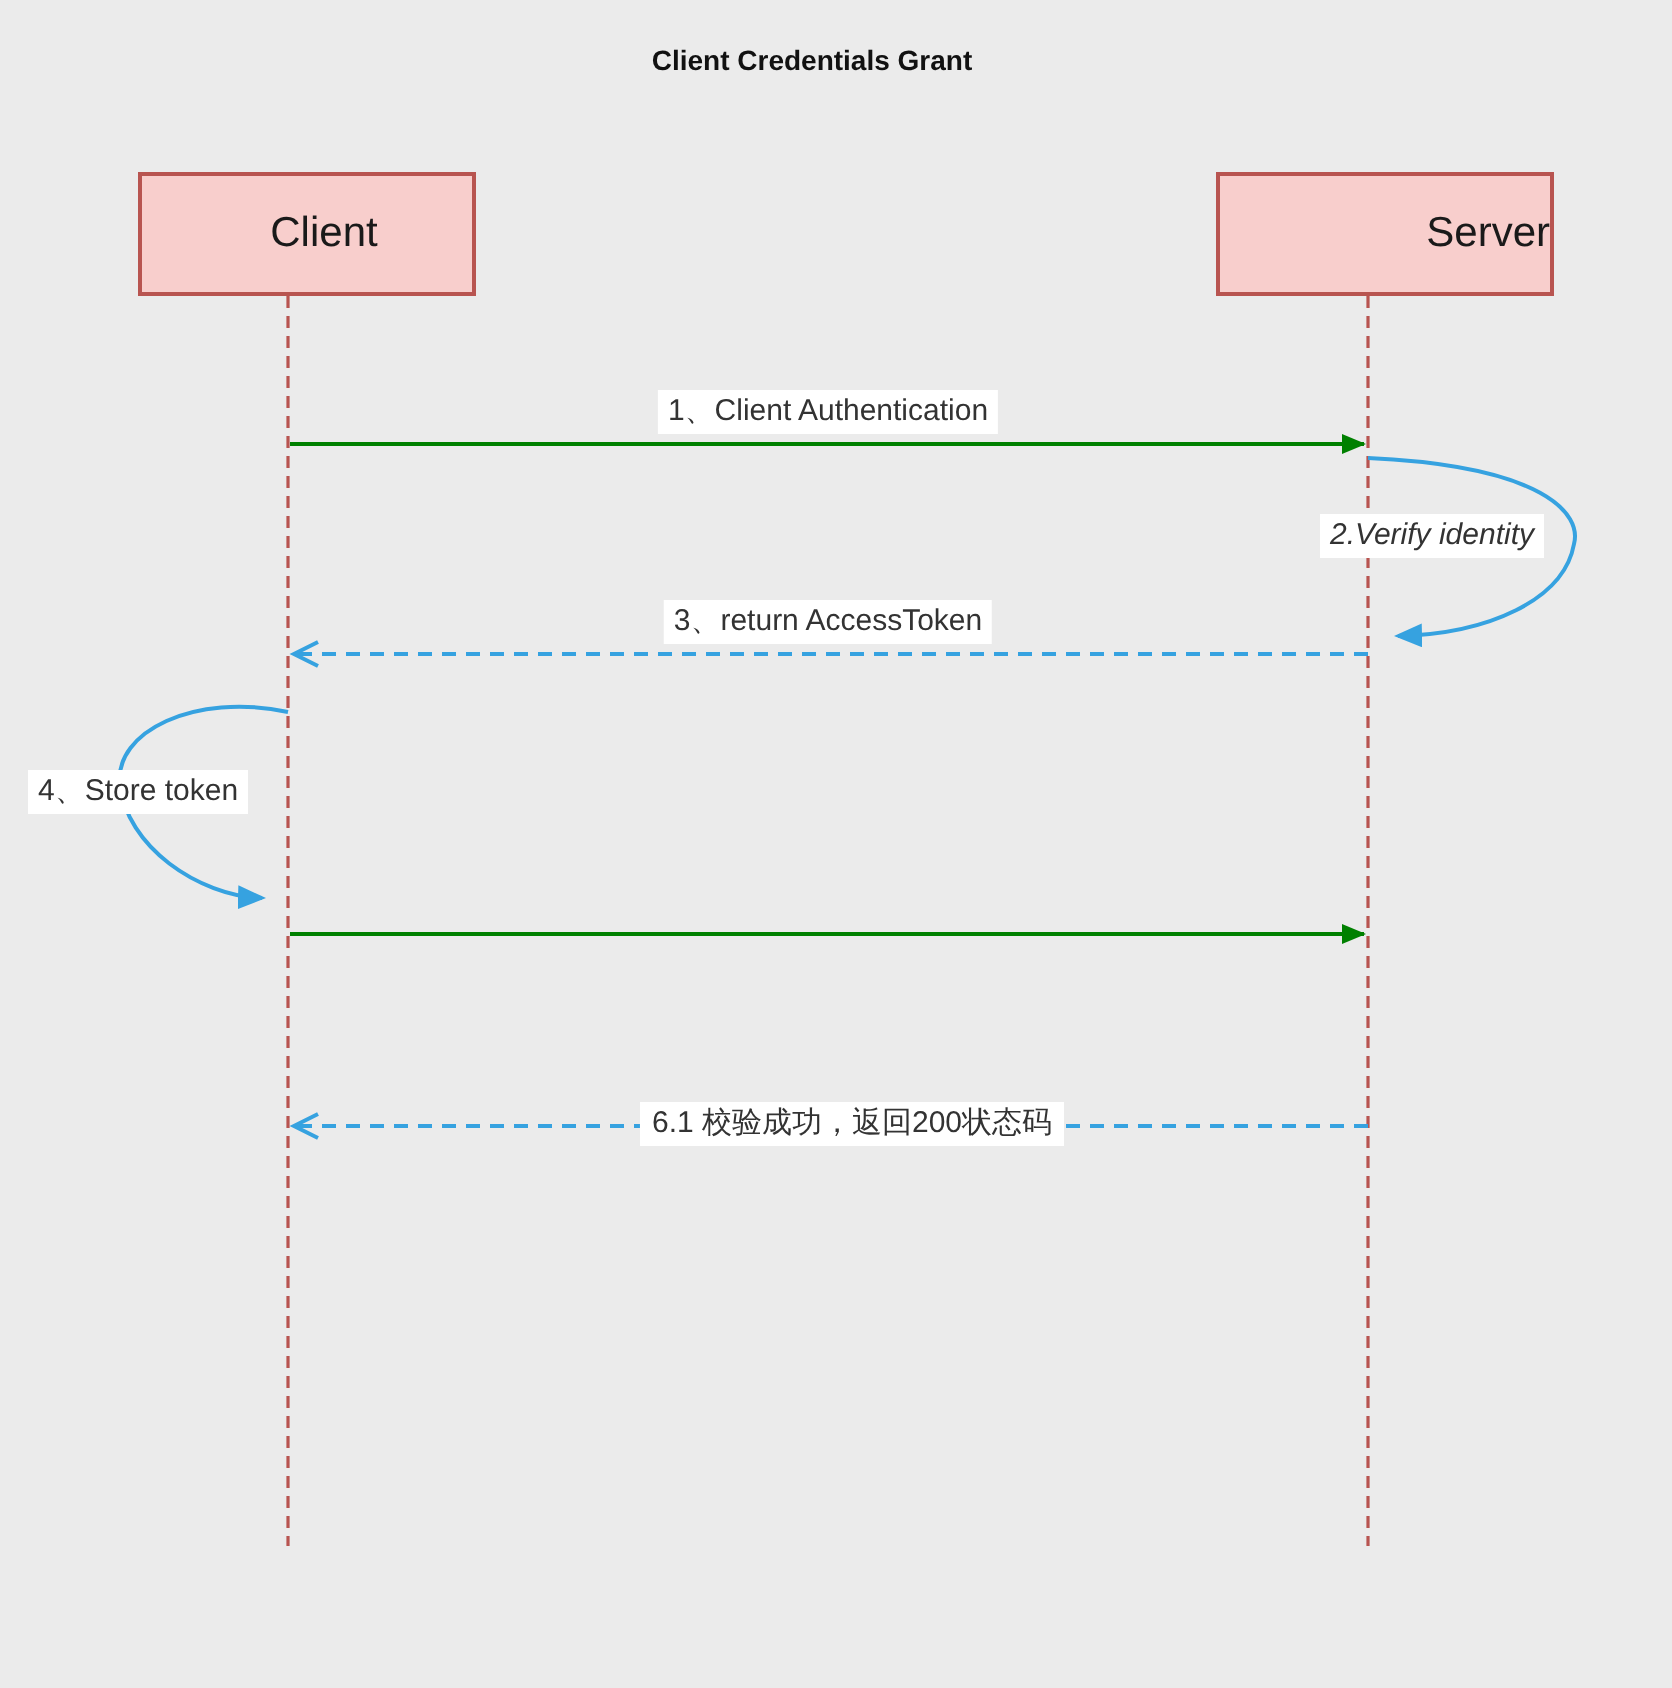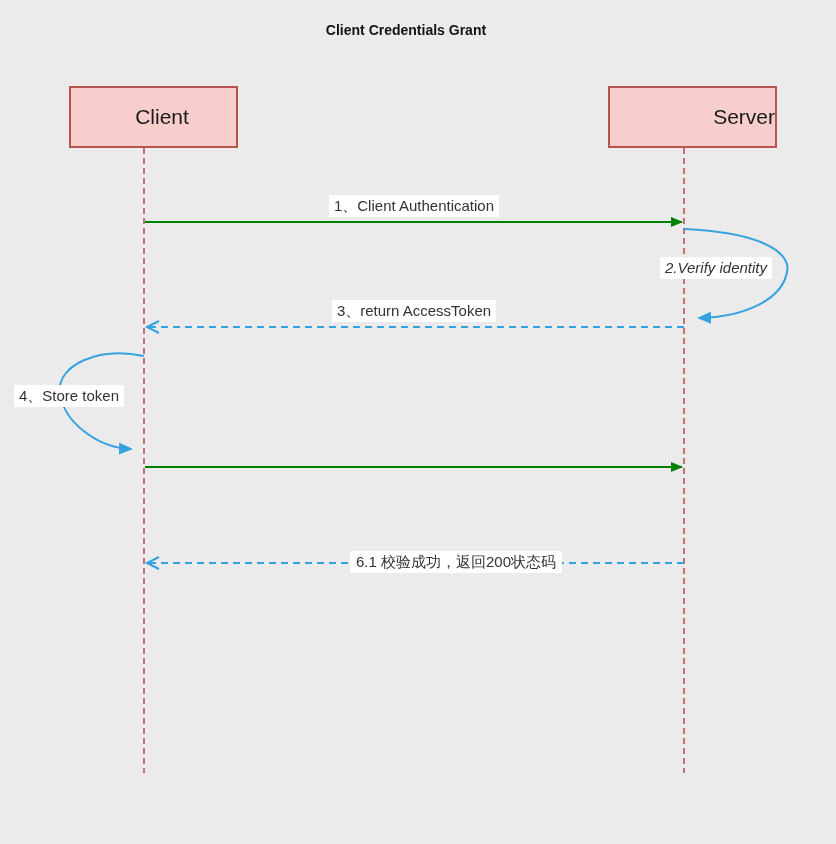--- a/index.html
+++ b/index.html
@@ -58,21 +58,20 @@
     padding: 1px 5px;
     white-space: nowrap;
     z-index: 2;
   }
   .centered {
     transform: translateX(-50%);
   }
   .two-line {
     text-align: right;
     padding: 1px 6px;
-    margin-left: 30px;
   }
 </style>
 </head>
 <body>
 
 <div id="canvas">
 
   <svg id="connector-layer" viewBox="0 0 836 844" xmlns="http://www.w3.org/2000/svg">
     <defs>
       <marker id="arrow-green" markerUnits="userSpaceOnUse" markerWidth="14" markerHeight="12" refX="11" refY="5" orient="auto">

